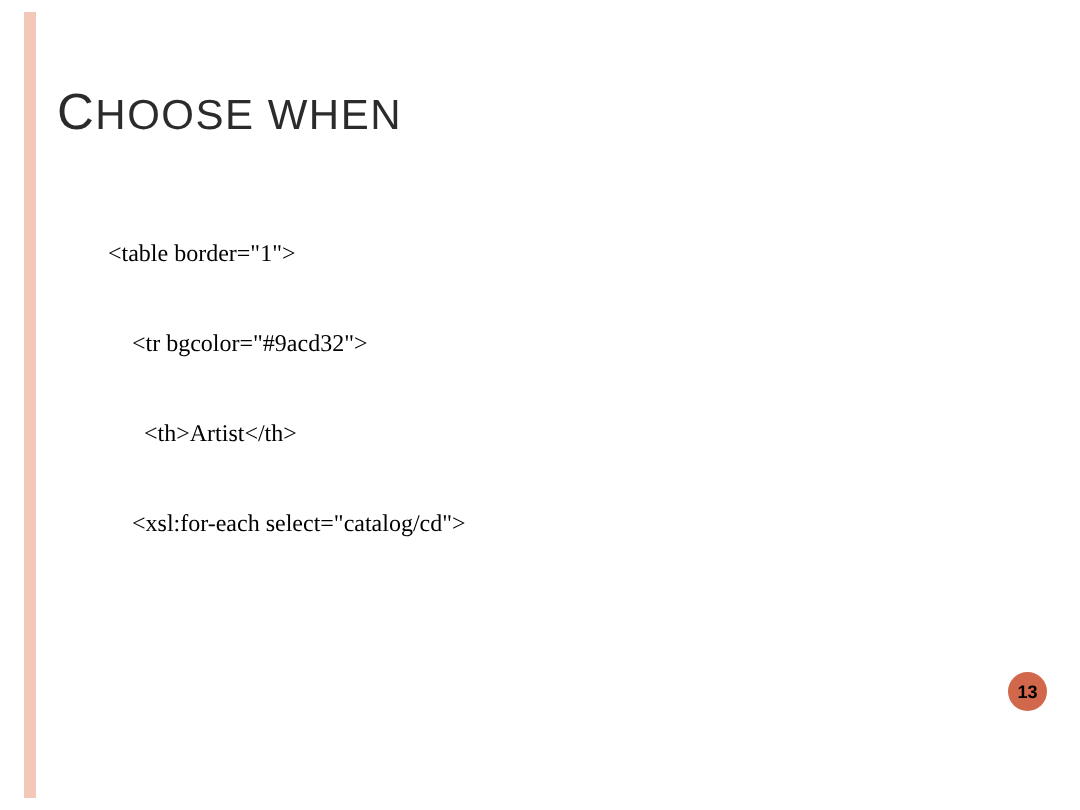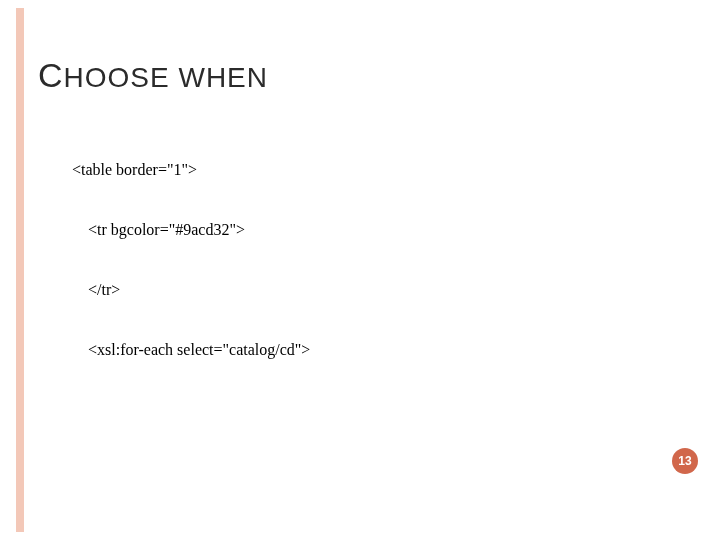--- a/index.html
+++ b/index.html
@@ -51,21 +51,21 @@
     color: #000;
   }
   .page-badge {
     position: absolute;
     right: 22px;
     bottom: 66px;
     width: 26px;
     height: 26px;
     border-radius: 50%;
     background: #d1674b;
-    color: #ffffff;
+    color: #000000;
     font-family: Arial, sans-serif;
     font-size: 12px;
     font-weight: bold;
     display: flex;
     align-items: center;
     justify-content: center;
   }
 </style>
 </head>
 <body>
@@ -73,21 +73,21 @@
 <div class="slide">
   <div class="left-accent"></div>
 
   <div class="slide-title">
     <span class="big">C</span><span>HOOSE WHEN</span>
   </div>
 
   <div class="code-block">
     <div>&lt;table border="1"&gt;</div>
     <div>    &lt;tr bgcolor="#9acd32"&gt;</div>
-    <div>    &lt;/tr&gt;</div>
+    <div>      &lt;th&gt;Artist&lt;/th&gt;</div>
     <div>    &lt;xsl:for-each select="catalog/cd"&gt;</div>
     
     
     
     
     
     
     
     
     

